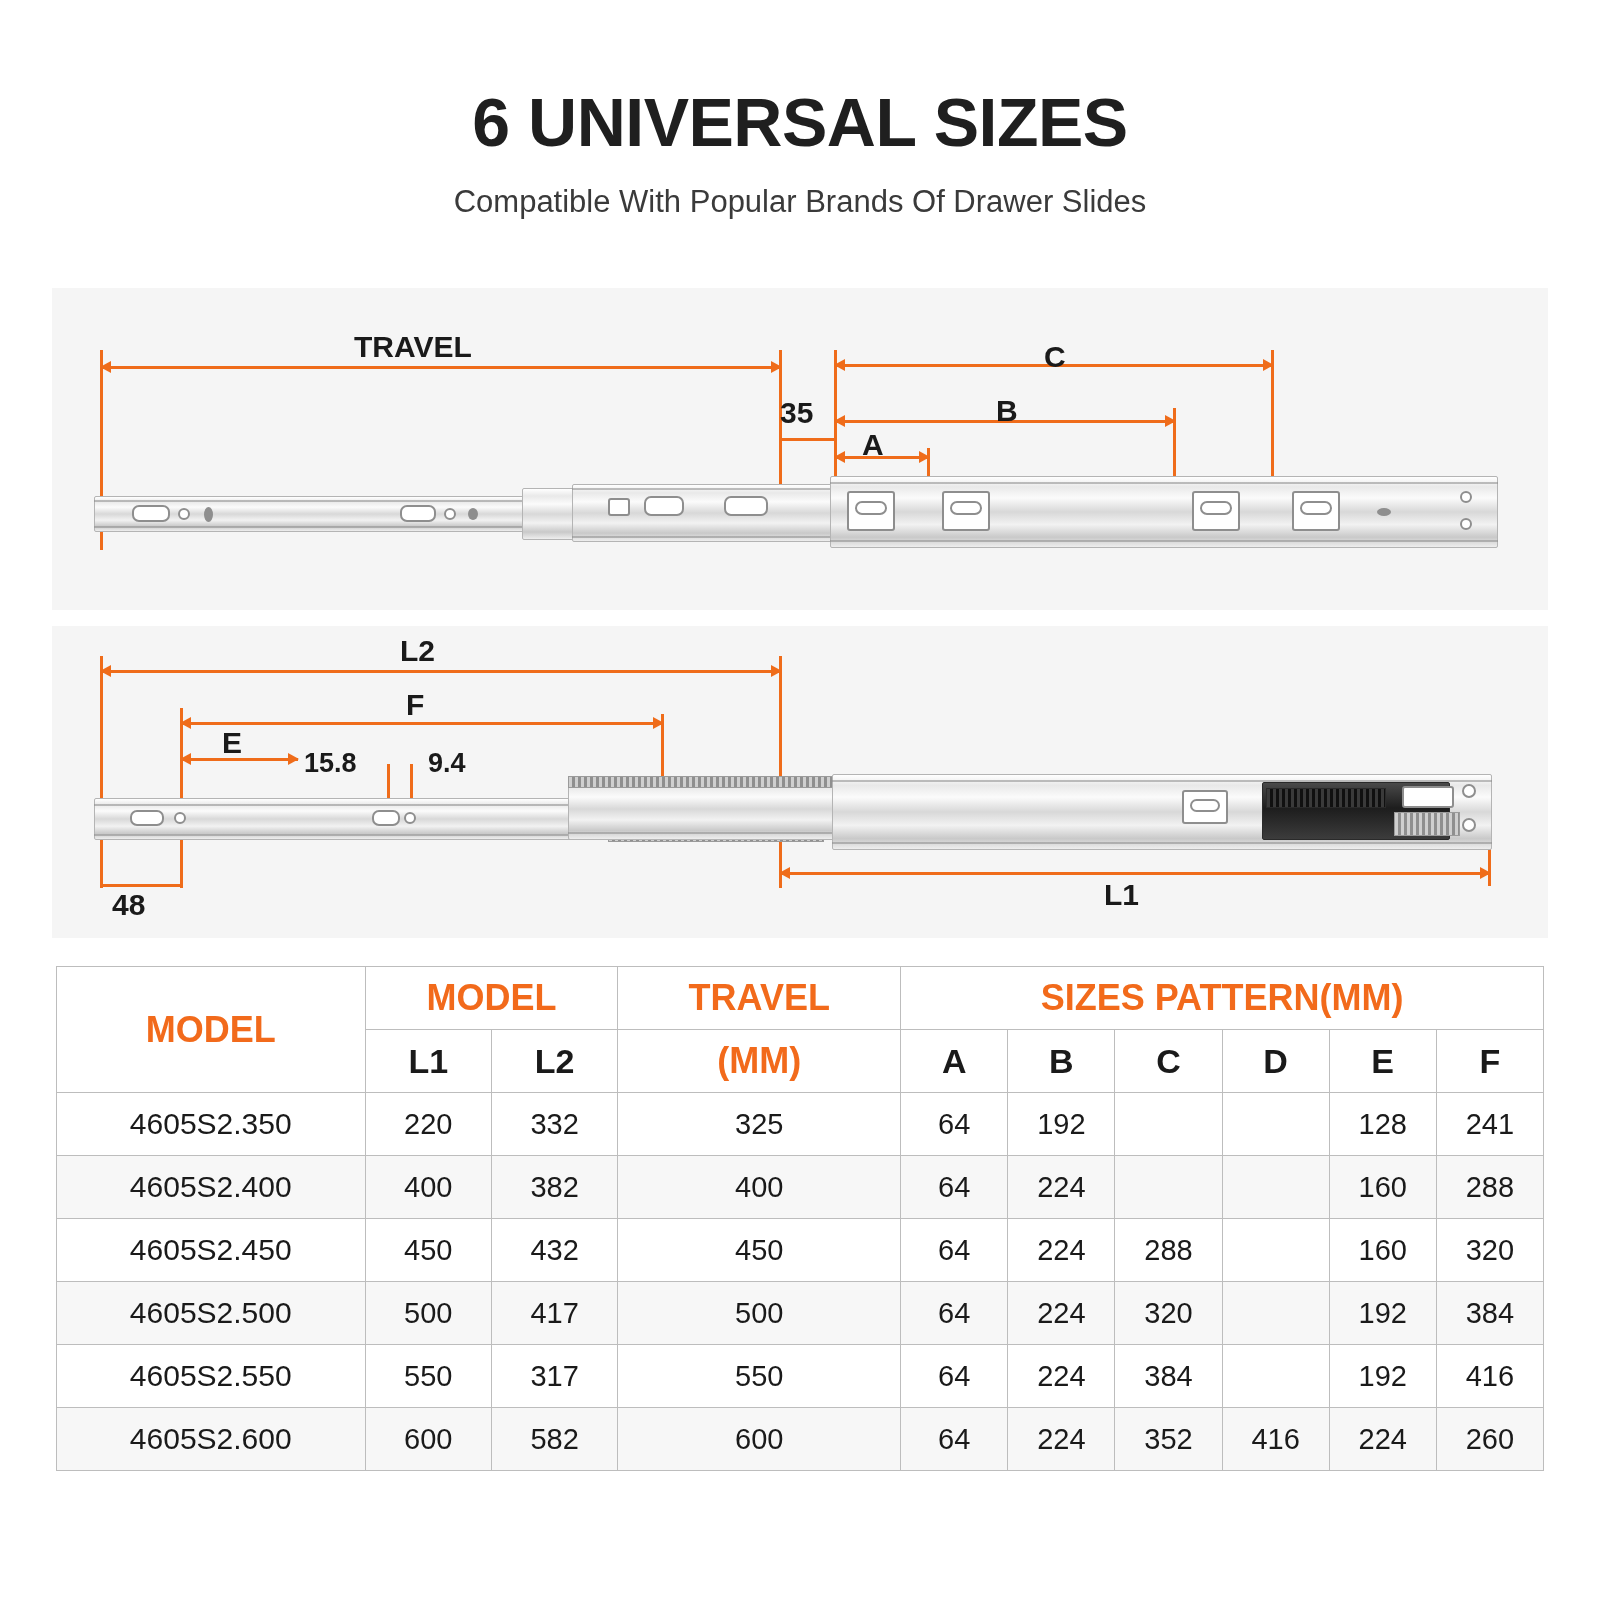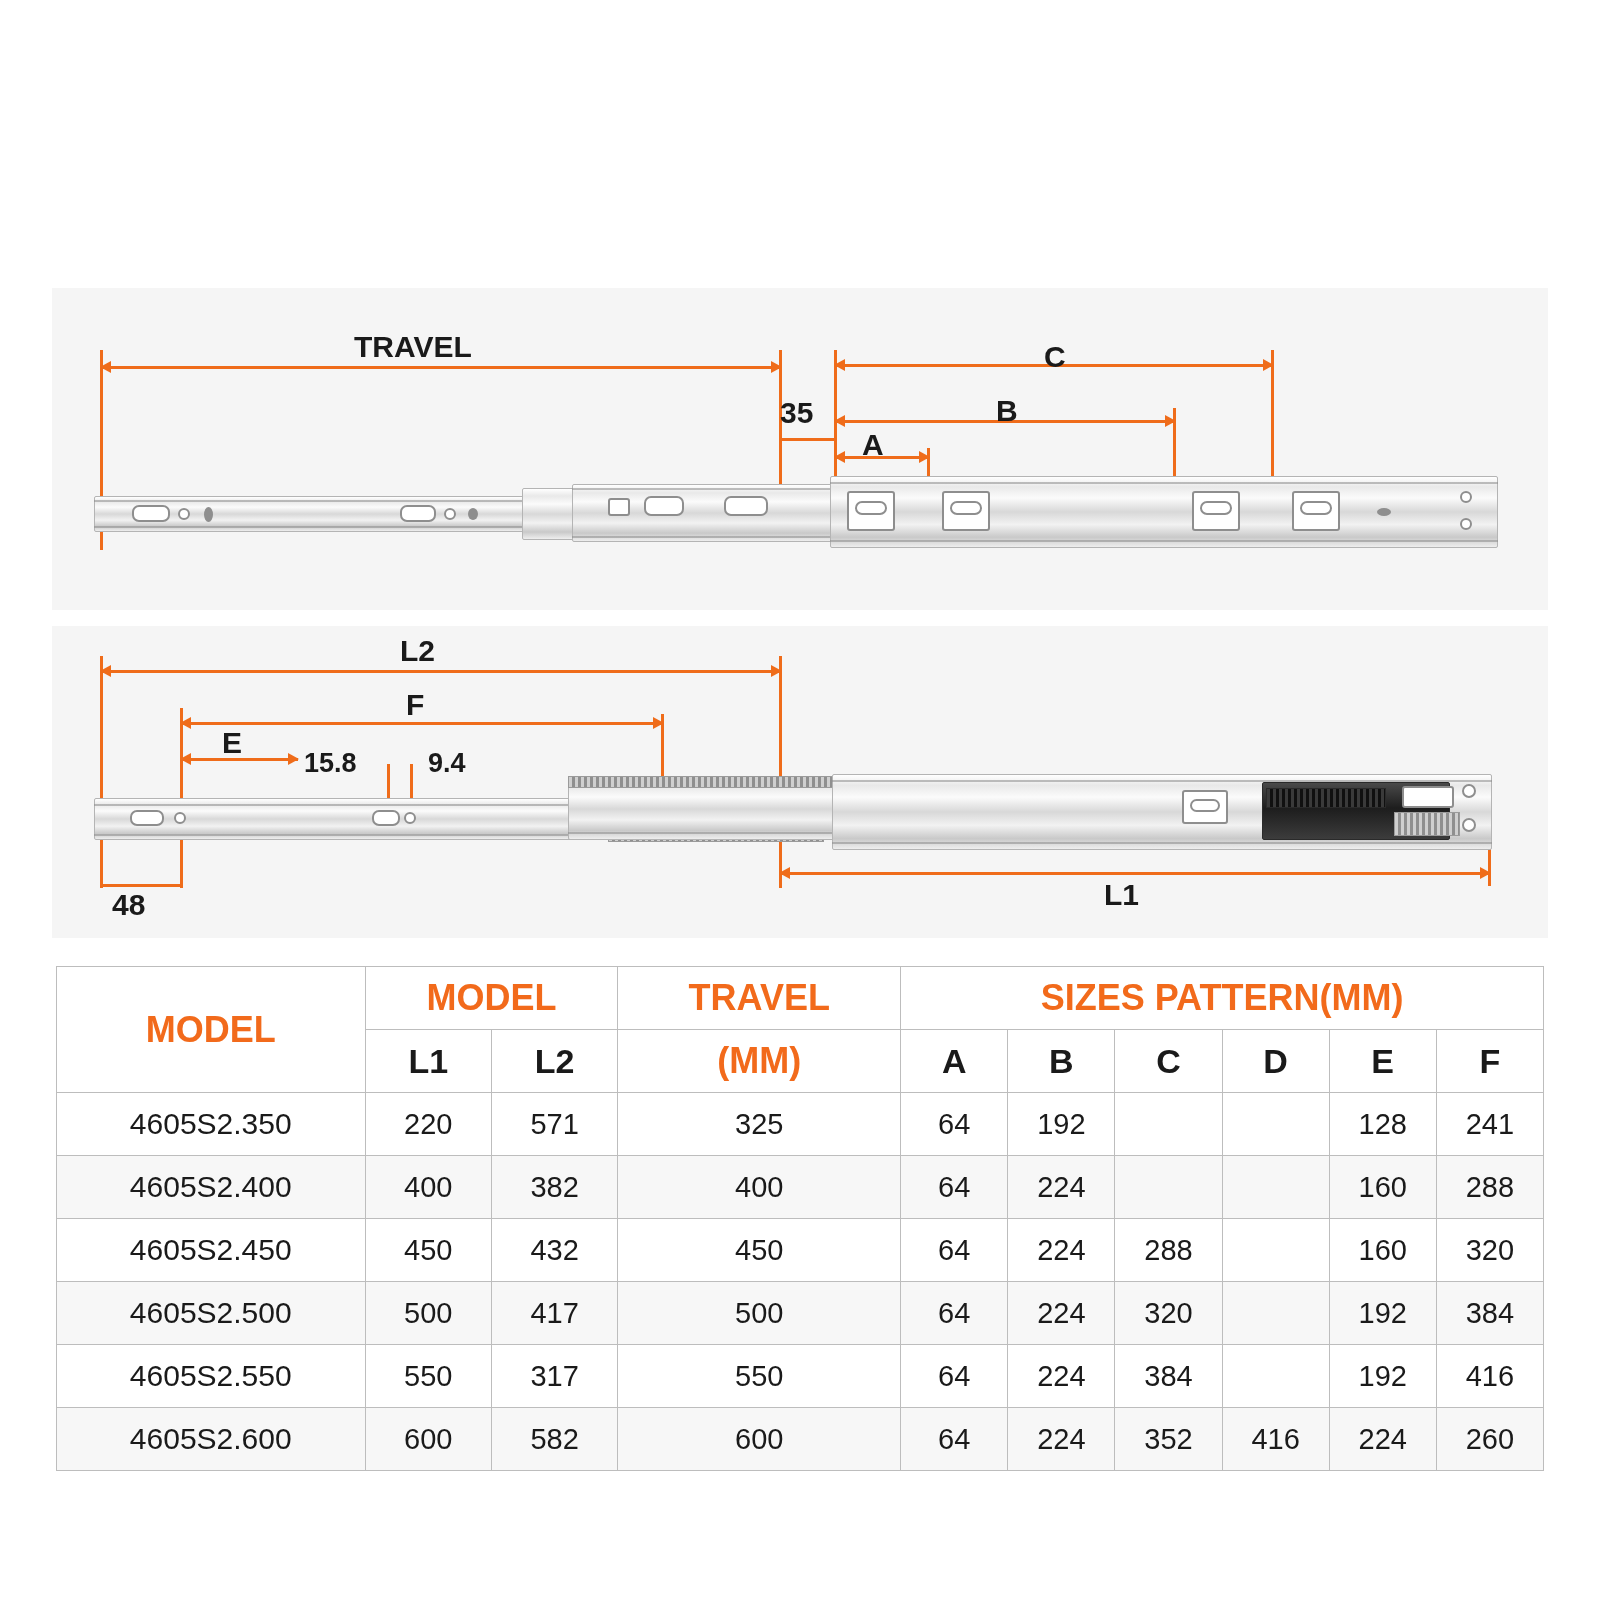--- a/index.html
+++ b/index.html
@@ -134,20 +134,22 @@
   #spec-table tbody tr:nth-child(even) { background: #f7f7f7; }
   #spec-table thead tr th { background: #ffffff; }
   .r-head-1 th { height: 74px; }
   .r-head-2 th { height: 74px; }
 </style>
 </head>
 <body>
 
 <div class="page">
 
+  <div class="title">6 UNIVERSAL SIZES</div>
+  <div class="subtitle">Compatible With Popular Brands Of Drawer Slides</div>
 
   <div class="panel" id="panel-top">
 
     <div class="orange-line" style="left:48px; top:62px; width:3px; height:200px;"></div>
     <div class="orange-line" style="left:48px; top:78px; width:682px; height:3px;"></div>
     <div class="arw arw-l" style="left:48px; top:73px;"></div>
     <div class="arw arw-r" style="left:719px; top:73px;"></div>
     <div class="orange-line" style="left:727px; top:62px; width:3px; height:150px;"></div>
     <div class="dim-label" style="left:302px; top:42px;">TRAVEL</div>
 
@@ -308,21 +310,21 @@
         <th class="hdr-black">C</th>
         <th class="hdr-black">D</th>
         <th class="hdr-black">E</th>
         <th class="hdr-black">F</th>
       </tr>
     </thead>
     <tbody>
       <tr>
         <td class="model-cell">4605S2.350</td>
         <td>220</td>
-        <td>571</td>
+        <td>332</td>
         <td>325</td>
         <td>64</td>
         <td>192</td>
         <td></td>
         <td></td>
         <td>128</td>
         <td>241</td>
       </tr>
       <tr>
         <td class="model-cell">4605S2.400</td>

